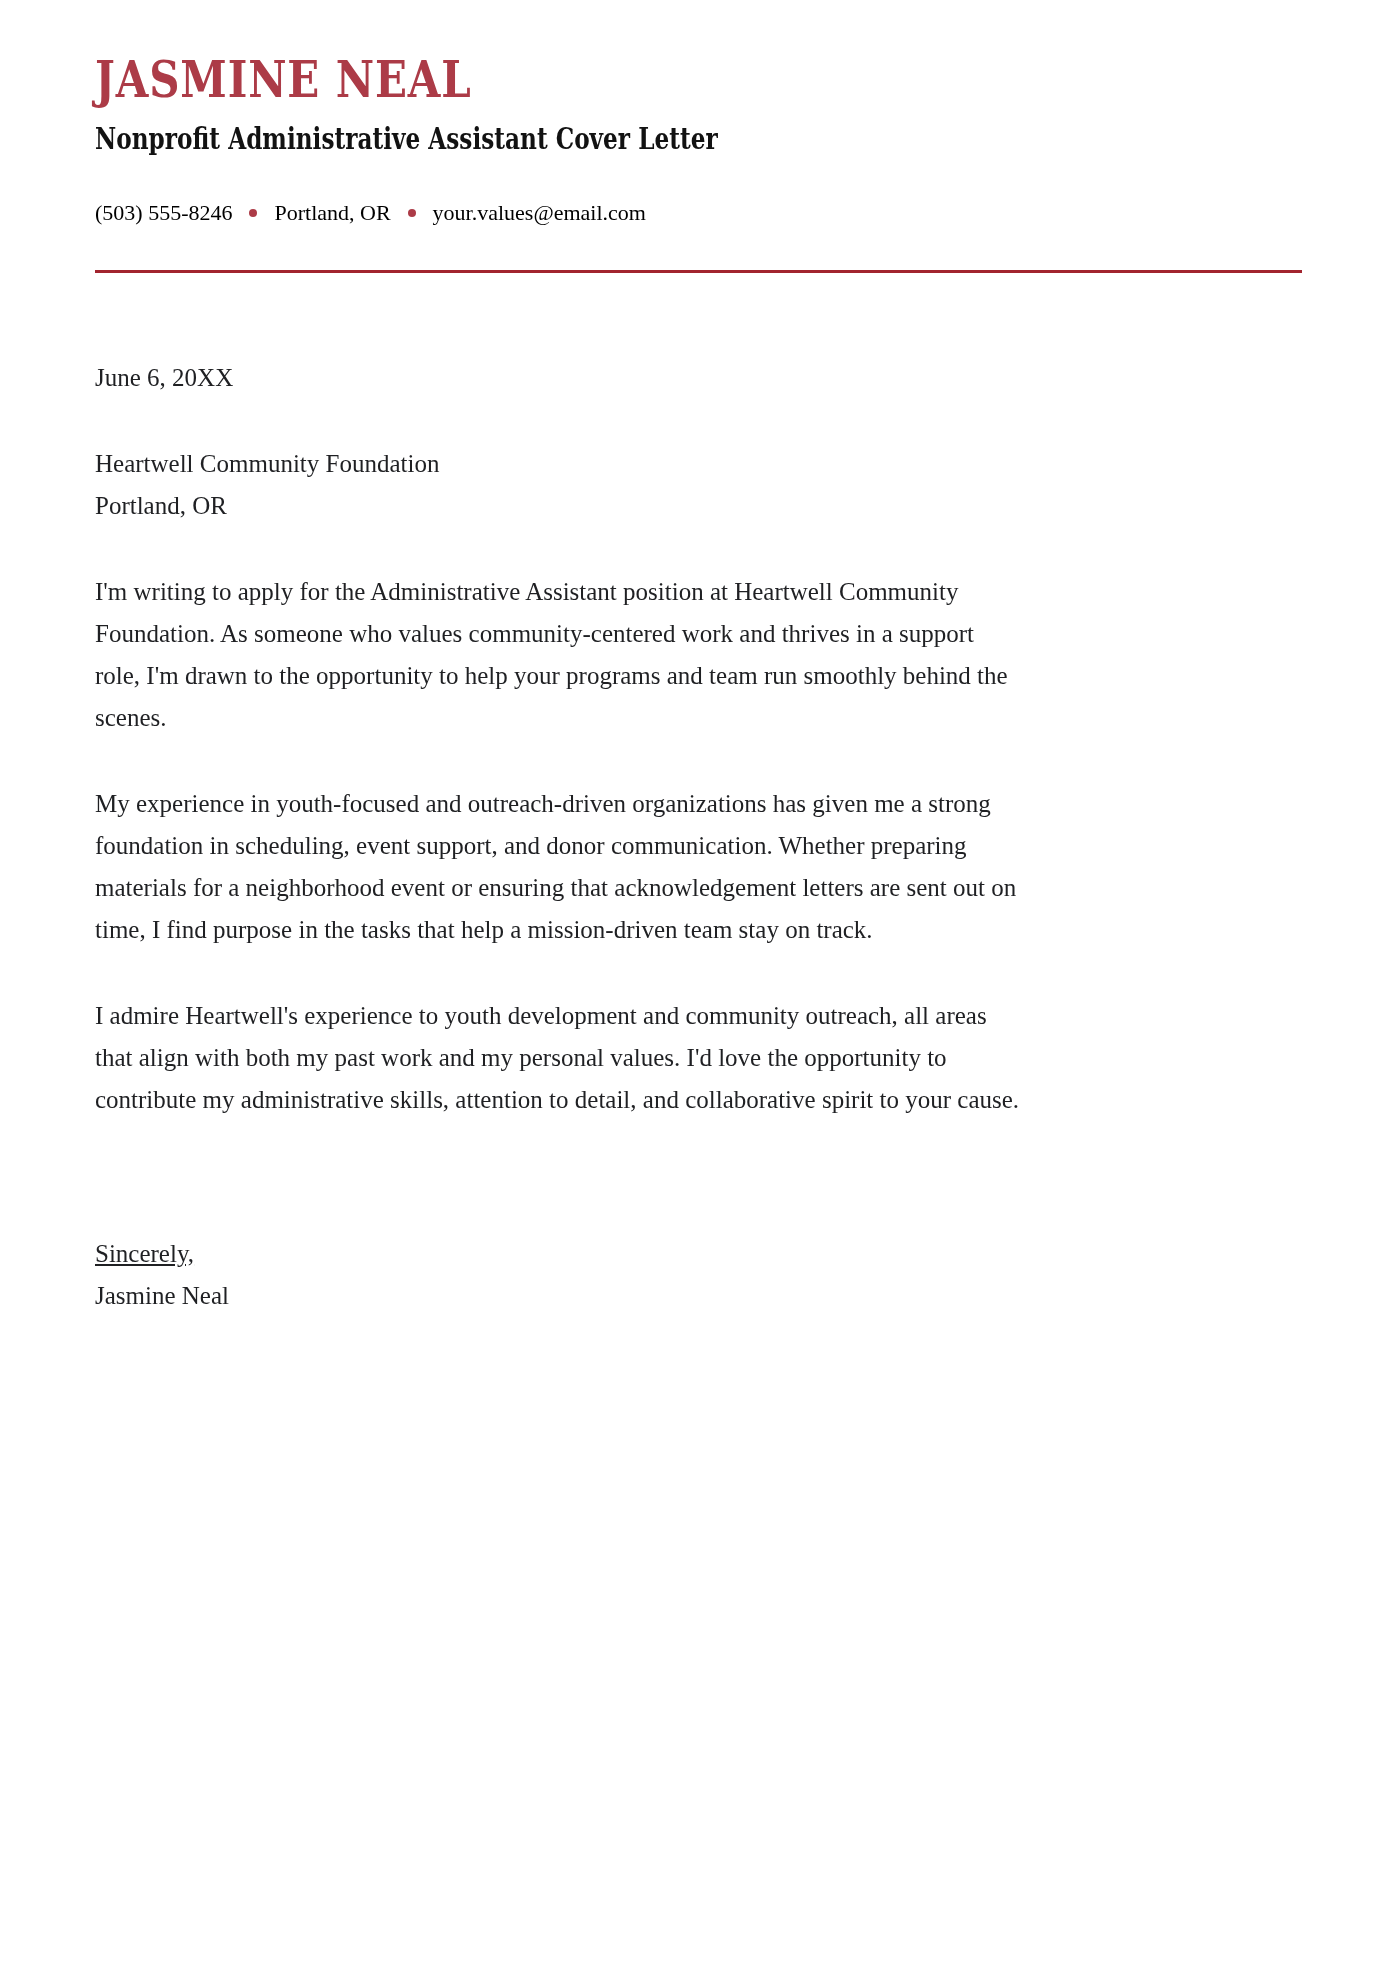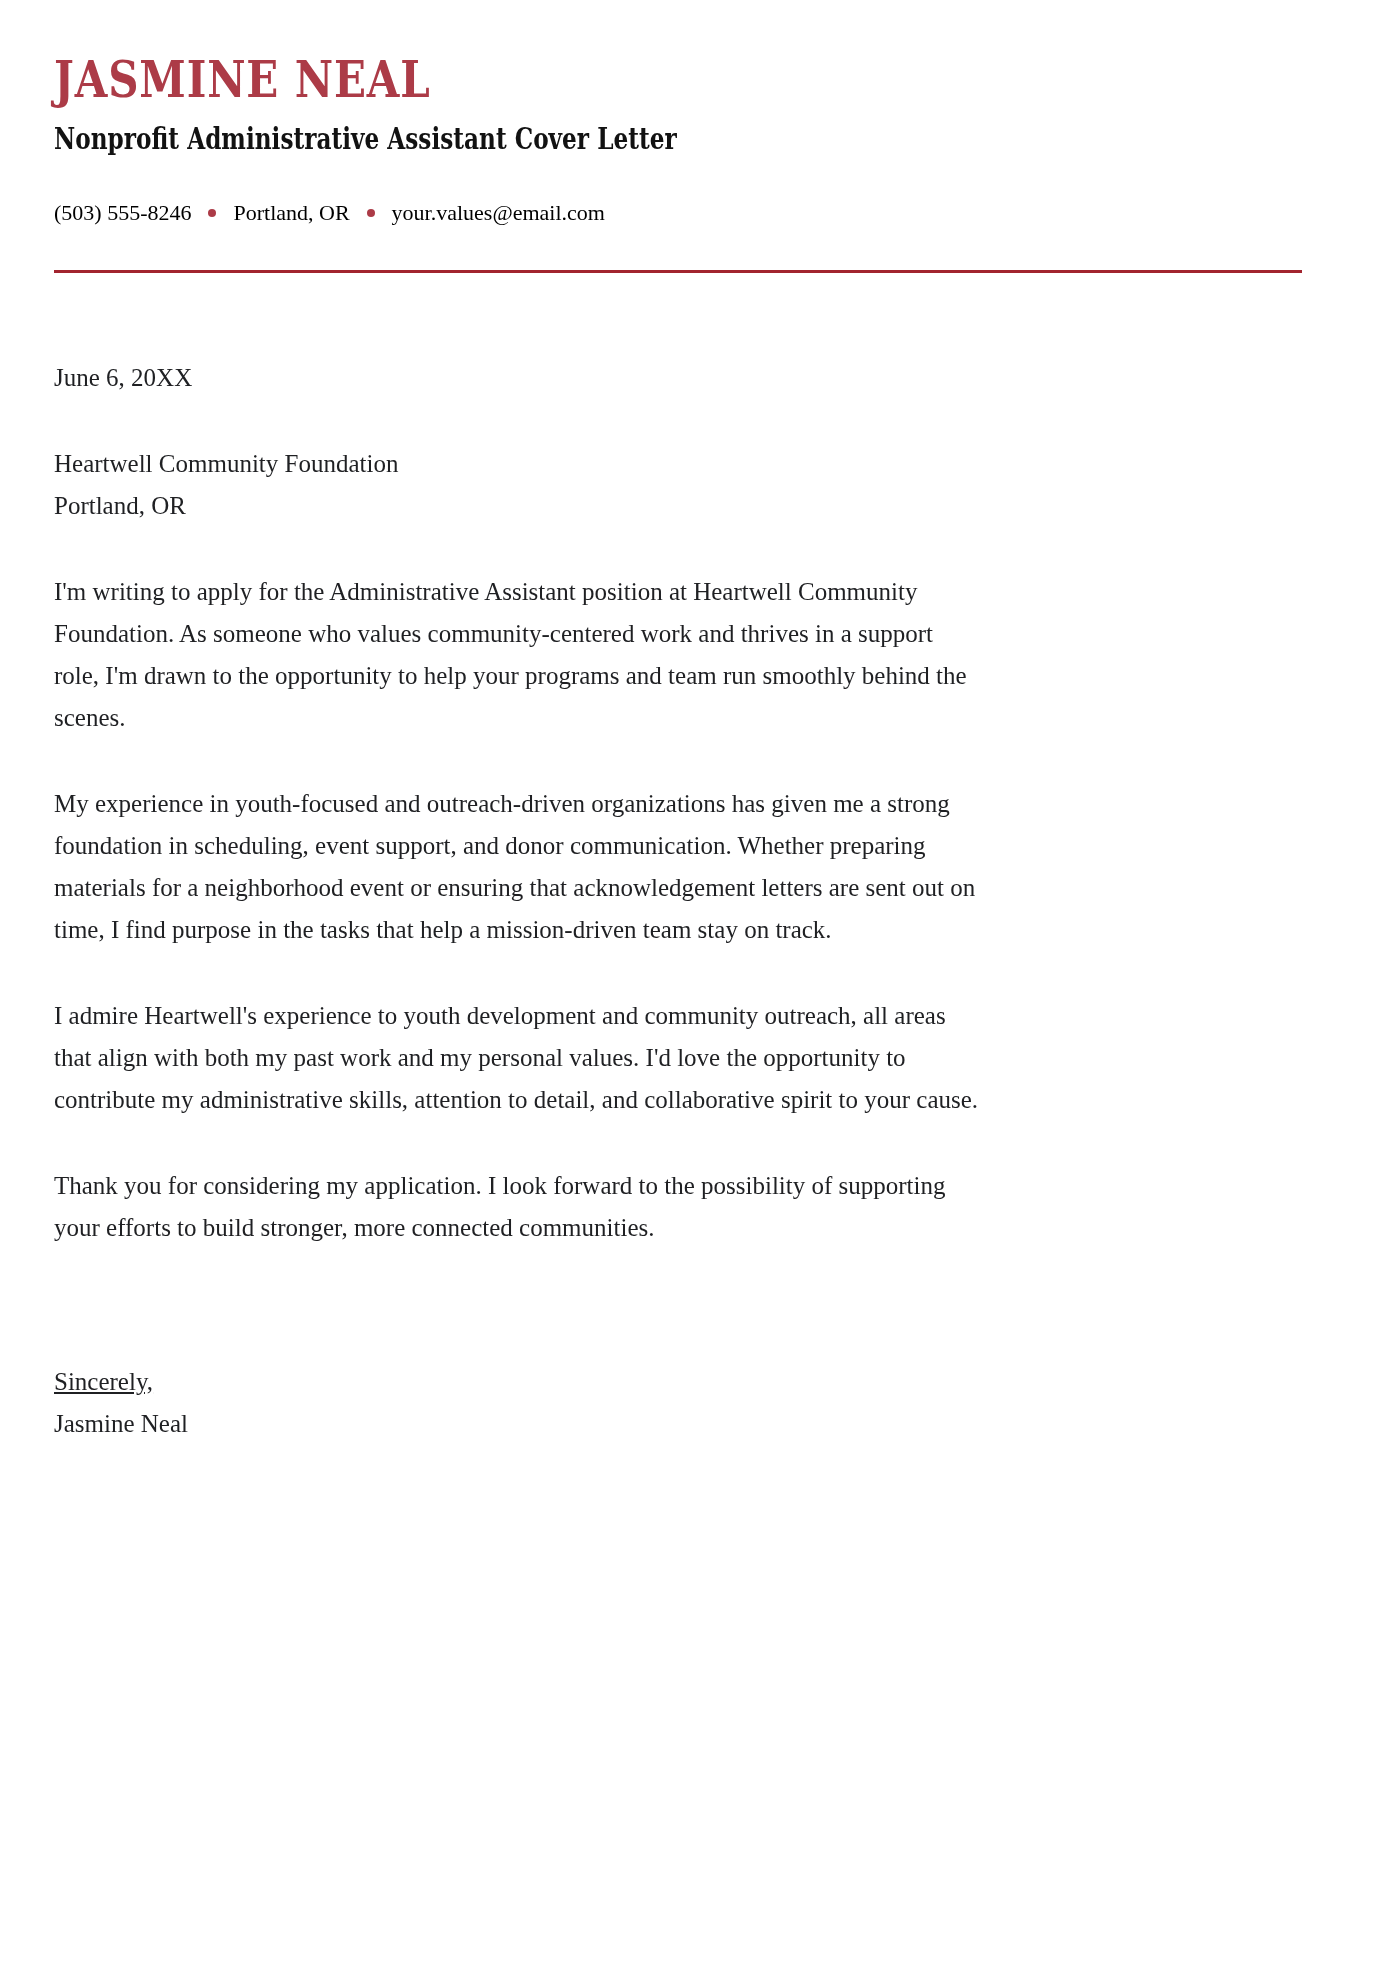--- a/index.html
+++ b/index.html
@@ -6,21 +6,21 @@
     --accent: #AC3B47;
     --rule: #A2242F;
     --text: #1F2023;
   }
   * { box-sizing: border-box; }
   html, body { margin: 0; padding: 0; background: #ffffff; }
   .page {
     width: 1400px;
     min-height: 1980px;
     background: #ffffff;
-    padding: 52px 98px 60px 54px;
+    padding: 52px 98px 60px 95px;
     font-family: "Liberation Serif", serif;
     color: var(--text);
   }
 
   
   .name {
     margin: 0;
     font-family: "DejaVu Serif", serif;
     font-weight: bold;
     font-size: 50px;
@@ -113,20 +113,19 @@
       <div>Portland, OR</div>
     </div>
 
 
     <p class="para">I'm writing to apply for the Administrative Assistant position at Heartwell Community Foundation. As someone who values community-centered work and thrives in a support role, I'm drawn to the opportunity to help your programs and team run smoothly behind the scenes.</p>
 
     <p class="para">My experience in youth-focused and outreach-driven organizations has given me a strong foundation in scheduling, event support, and donor communication. Whether preparing materials for a neighborhood event or ensuring that acknowledgement letters are sent out on time, I find purpose in the tasks that help a mission-driven team stay on track.</p>
 
     <p class="para">I admire Heartwell's experience to youth development and community outreach, all areas that align with both my past work and my personal values. I'd love the opportunity to contribute my administrative skills, attention to detail, and collaborative spirit to your cause.</p>
 
-    <p class="para">Thank you for considering my application. I look forward to the possibility of supporting your efforts to build stronger, more connected communities.</p>
 
     <div class="closing">Sincerely,</div>
 
     <div class="signature">Jasmine Neal</div>
 
   </main>
 </div>
 
 </body></html>

